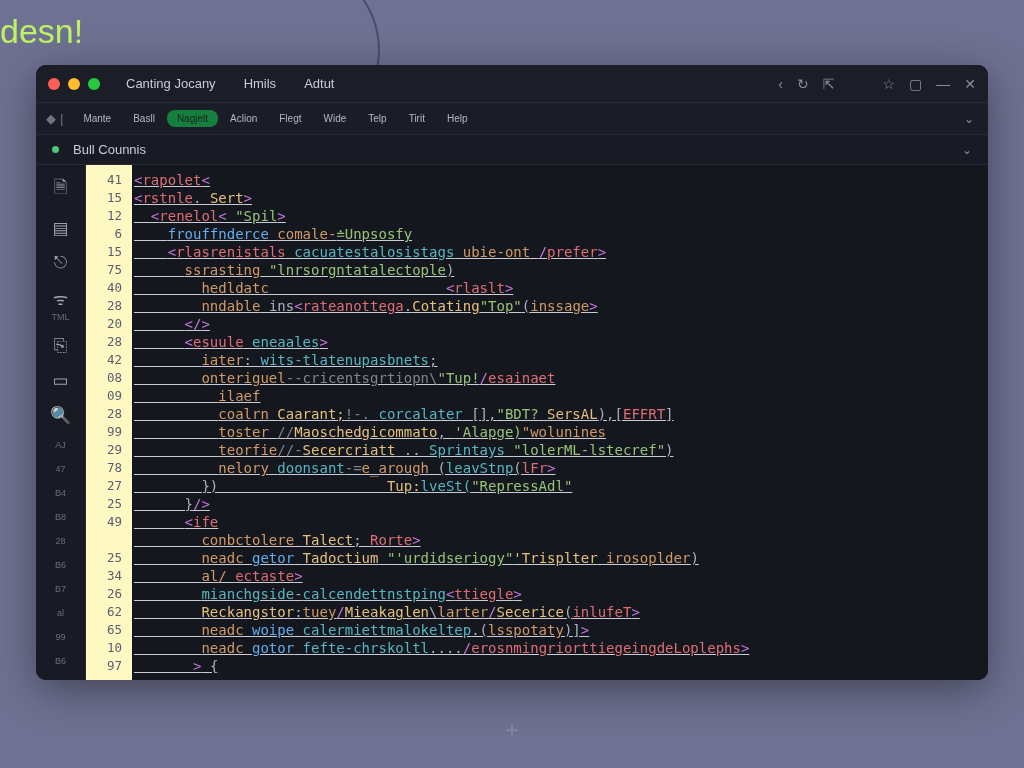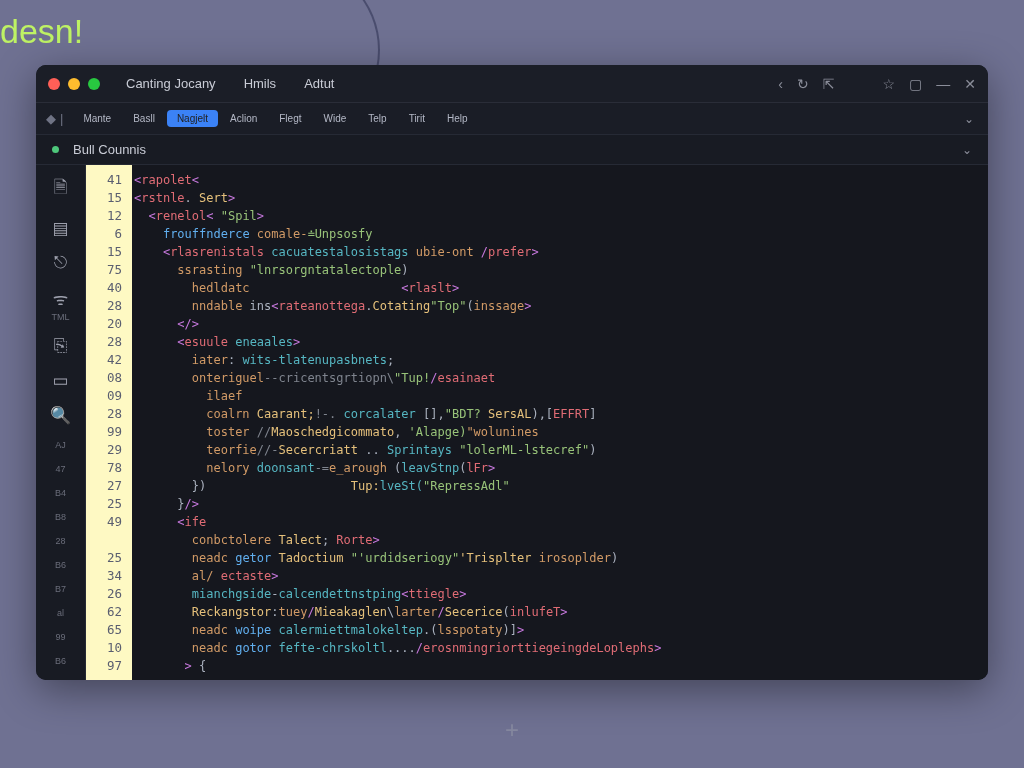--- a/index.html
+++ b/index.html
@@ -69,21 +69,21 @@
     border-bottom: 1px solid #262a35;
   }
   .menubar-pre { color: #6f7384; font-size: 13px; margin-right: 8px; display: flex; gap: 4px; align-items:center;}
   .menu-item {
     color: #b4b8c6;
     font-size: 10px;
     padding: 3px 10px;
     border-radius: 4px;
     cursor: pointer;
   }
-  .menu-item.active { background: #3b82f6; color: #222; }
+  .menu-item.active { background: #15803d; color: #222; border-radius: 8px; }
   .menubar-end { margin-left: auto; color: #8b8e9a; font-size: 12px; padding-right:4px;}
   .tabbar {
     height: 30px;
     background: #181b23;
     display: flex;
     align-items: center;
     padding: 0 6px;
     border-bottom: 1px solid #262a35;
   }
   .file-tab {
@@ -118,26 +118,27 @@
     font-size: 12.5px;
     text-align: right;
     padding: 6px 10px 6px 4px;
     line-height: 18px;
     user-select: none;
   }
   .code {
     flex: 1;
     background: #15171e;
     font-family: "SF Mono", Consolas, monospace;
-    font-size: 12px;
+    font-size: 14px;
     line-height: 18px;
     padding: 6px 8px 6px 2px;
     color: #c9ccd6;
     overflow: hidden;
     white-space: pre;
+    text-decoration: underline;
   }
   .code div { white-space: pre; }
   .p  { color: #c678dd; }
   .t  { color: #e06c75; }
   .a  { color: #d19a66; }
   .s  { color: #98c379; }
   .k  { color: #61afef; }
   .c  { color: #7f848e; }
   .y  { color: #e5c07b; }
   .w  { color: #abb2bf; }

